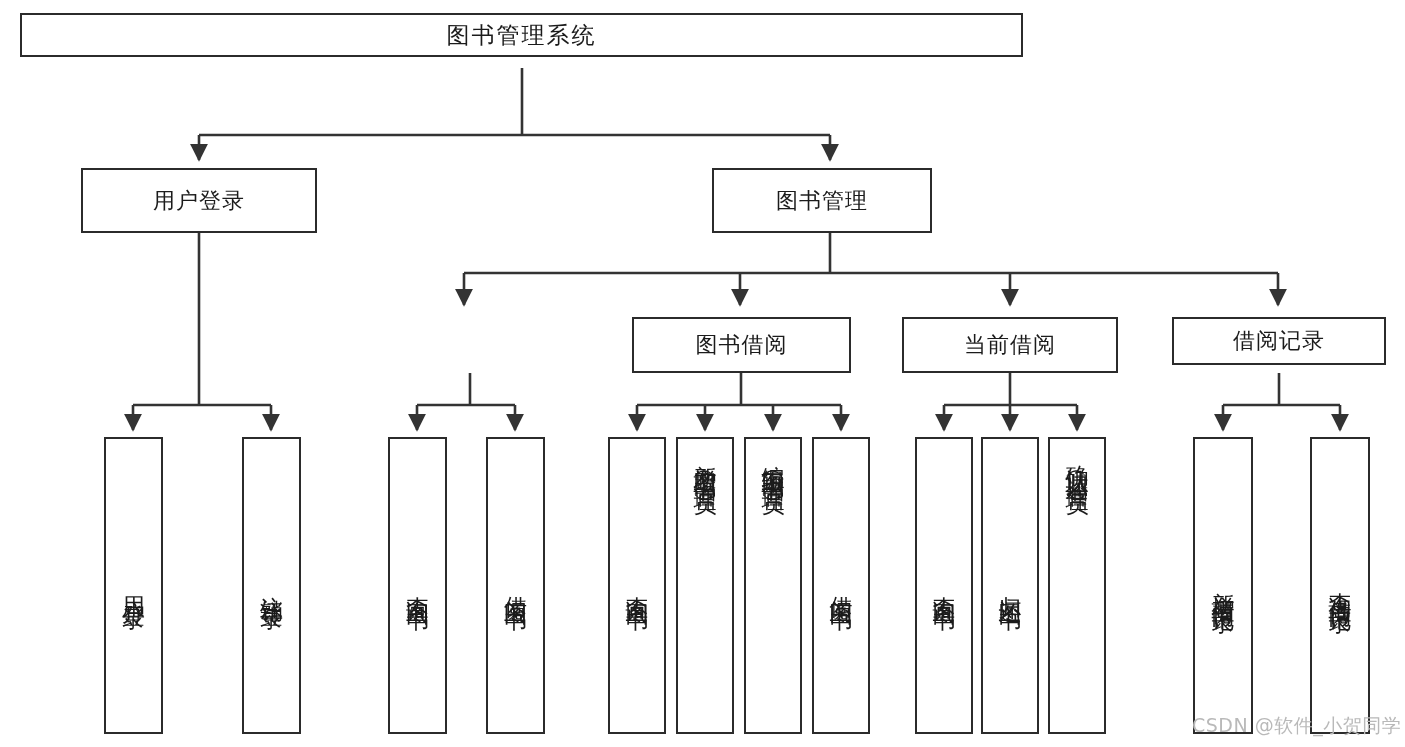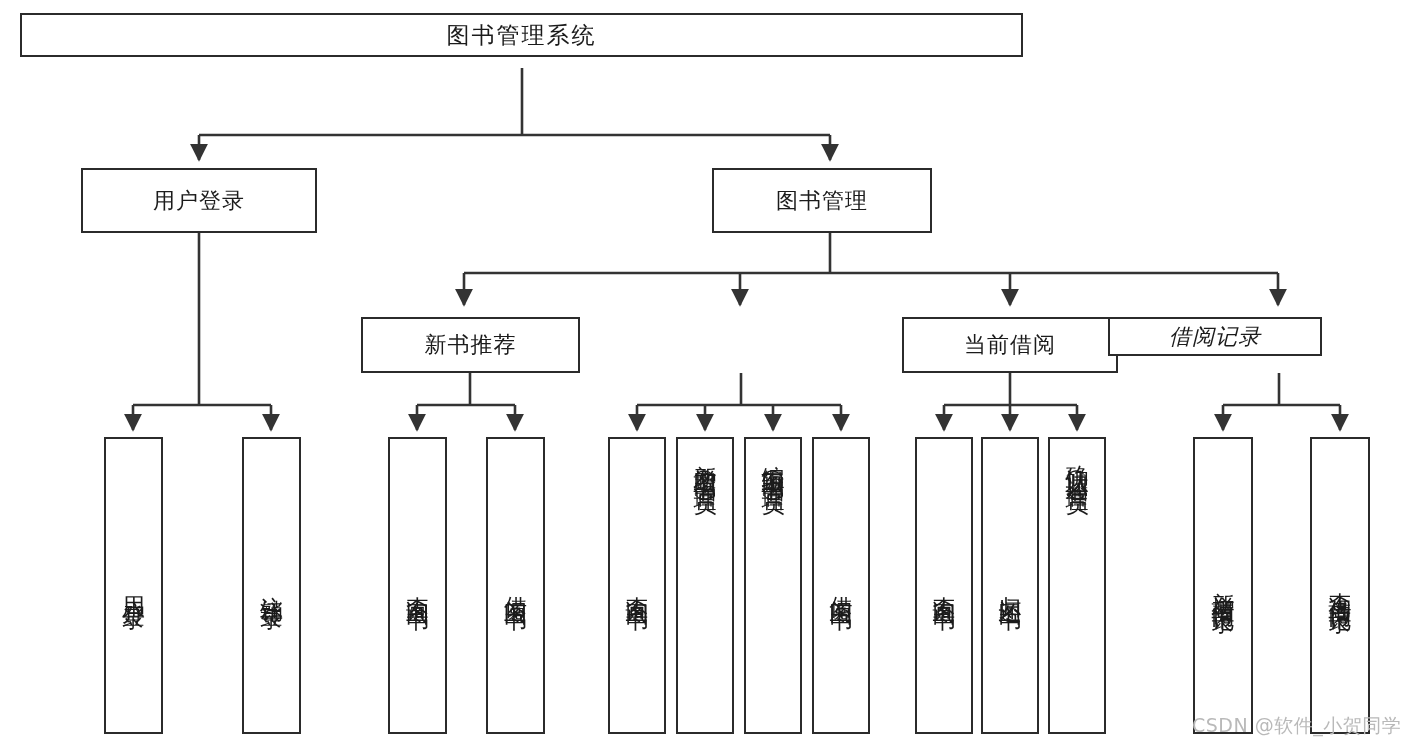--- a/index.html
+++ b/index.html
@@ -134,27 +134,27 @@
     <span class="label">图书管理系统</span>
   </div>
 
   <div class="node horiz" style="left:81px; top:168px; width:236px; height:65px;">
     <span class="label">用户登录</span>
   </div>
   <div class="node horiz" style="left:712px; top:168px; width:220px; height:65px;">
     <span class="label">图书管理</span>
   </div>
 
-  <div class="node horiz" style="left:361px; top:317px; width:219px; height:56px;">
-    <span class="label">新书推荐</span>
+  <div class="node horiz" style="left:632px; top:317px; width:219px; height:56px;">
+    <span class="label">图书借阅</span>
   </div>
   <div class="node horiz" style="left:902px; top:317px; width:216px; height:56px;">
     <span class="label">当前借阅</span>
   </div>
-  <div class="node horiz" style="left:1108px; top:317px; width:214px; height:39px;font-style:italic;">
+  <div class="node horiz" style="left:1172px; top:317px; width:214px; height:48px;">
     <span class="label">借阅记录</span>
   </div>
 
   <div class="node vert centered" style="left:104px; top:437px; width:59px; height:297px;">
     <span class="label">用户登录</span>
   </div>
   <div class="node vert centered" style="left:242px; top:437px; width:59px; height:297px;">
     <span class="label">注销登录</span>
   </div>
 

